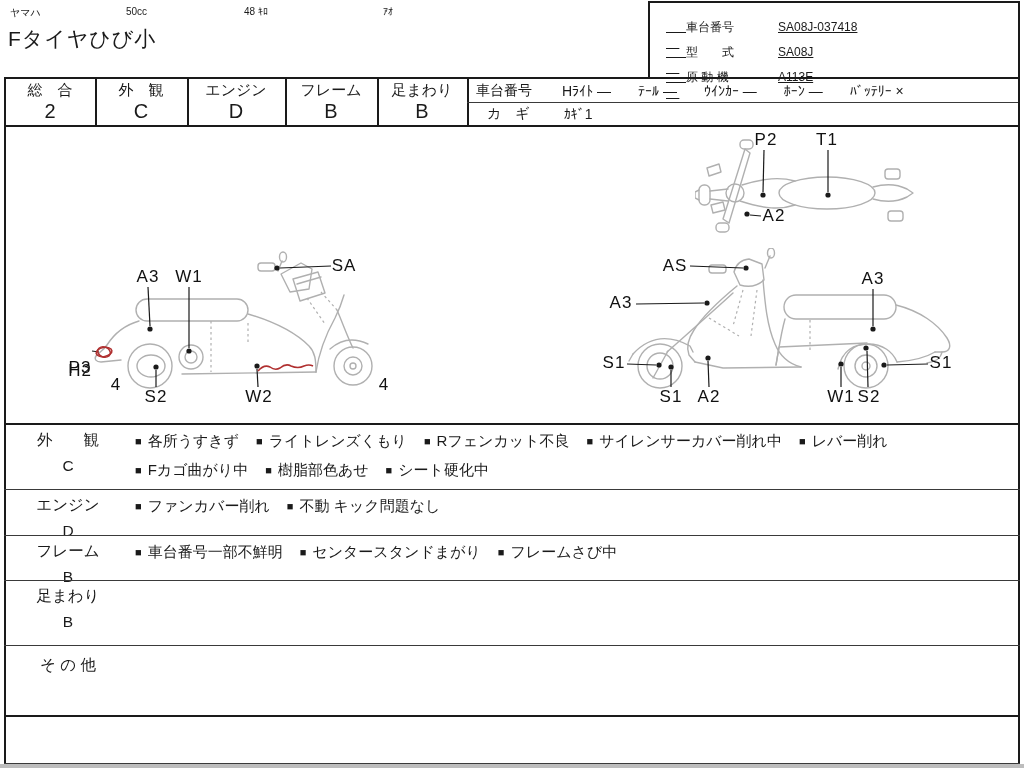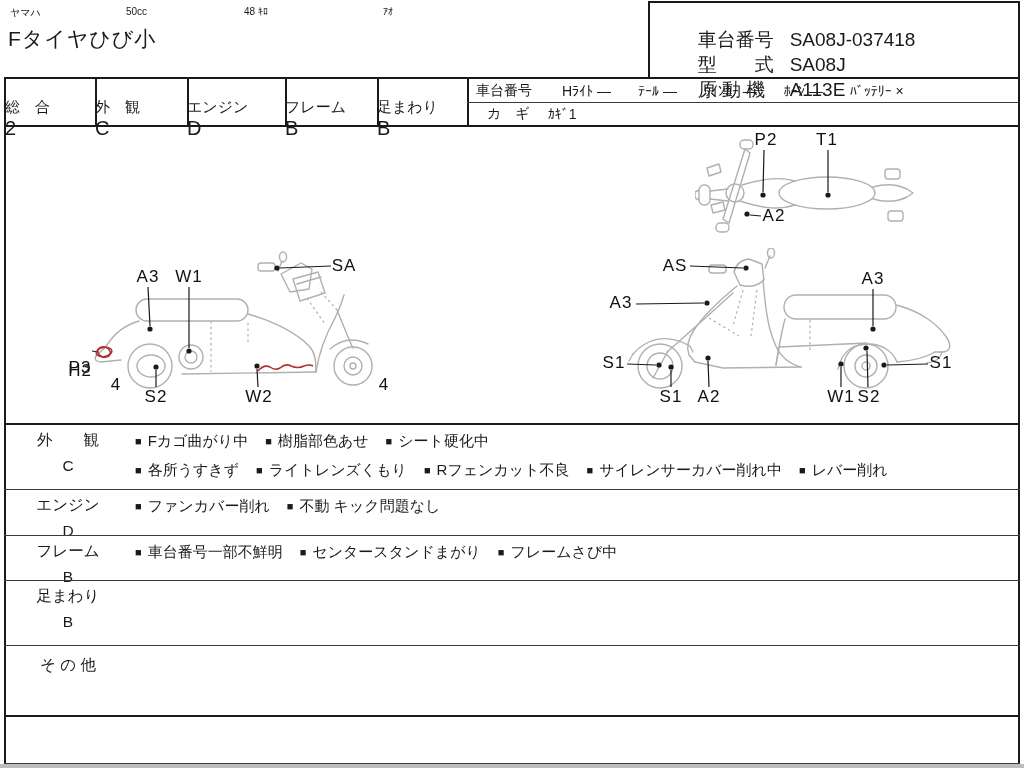--- a/index.html
+++ b/index.html
@@ -6,24 +6,24 @@
   .sheet{position:relative;width:1024px;height:768px;background:#ffffff;overflow:hidden;
          font-family:"Liberation Sans","DejaVu Sans",sans-serif;color:#1a1a1a;}
   .abs{position:absolute;}
   
   .hl{position:absolute;background:#1a1a1a;height:2px;}
   .hl.thin{height:1px;background:#3a3a3a;}
   .vl{position:absolute;background:#1a1a1a;width:2px;}
   
   .h-txt{position:absolute;font-size:10px;white-space:pre;}
   .h-model{position:absolute;font-size:21px;letter-spacing:1px;}
-  .info-row{position:absolute;left:666px;font-size:19px;white-space:pre;}
+  .info-row{position:absolute;left:666px;font-size:12px;white-space:pre;text-decoration:underline;}
   .info-label{display:inline-block;width:92px;}
   
-  .rcell{position:absolute;top:96px;height:30px;text-align:left;}
+  .rcell{position:absolute;top:79px;height:30px;text-align:center;}
   .rcell .rlabel{font-size:15px;margin-top:2px;white-space:pre;}
   .rcell .rvalue{font-size:20px;line-height:23px;}
   .safety{position:absolute;left:469px;top:79px;width:549px;height:46px;font-size:14px;}
   .safety .row1{height:23px;display:flex;align-items:center;padding-left:7px;white-space:pre;}
   .safety .row2{height:23px;display:flex;align-items:center;padding-left:18px;white-space:pre;}
   .s-item{margin-left:27px;white-space:pre;}
   
   #diagram-layer{position:absolute;left:0;top:0;width:1024px;height:768px;pointer-events:none;}
   .dlabel{position:absolute;transform:translateX(-50%);font-size:17px;letter-spacing:1px;
           color:#111;white-space:pre;line-height:18px;}
@@ -89,21 +89,21 @@
       <div class="row1">
         <span>車台番号</span>
         <span class="s-item" style="margin-left:30px"><span>Hﾗｲﾄ</span> <span>―</span></span>
         <span class="s-item"><span>ﾃｰﾙ</span> <span>―</span></span>
         <span class="s-item"><span>ｳｲﾝｶｰ</span> <span>―</span></span>
         <span class="s-item"><span>ﾎｰﾝ</span> <span>―</span></span>
         <span class="s-item"><span>ﾊﾞｯﾃﾘｰ</span> <span>×</span></span>
       </div>
       <div class="row2">
         <span>カ　ギ</span>
-        <span style="margin-left:18px">ｶｷﾞ1</span>
+        <span style="margin-left:34px">ｶｷﾞ1</span>
       </div>
     </div>
   </div>
 
   <div>
 
     <svg class="scooter" style="left:85px;top:248px" width="320" height="155" viewBox="0 0 320 155">
       <g stroke="#b0b0b0" stroke-width="1.4" fill="none" stroke-linecap="round" stroke-linejoin="round">
         <rect x="51" y="51" width="112" height="22" rx="11"></rect>
         <path d="M54,73 C40,77 29,86 22,97 C18,103 13,105 11,108 C9,111 11,114 16,114 L36,112"></path>
@@ -252,22 +252,22 @@
         <div class="dlabel" style="left: 766px; top: 131px;">P2</div>
         <div class="dlabel" style="left: 827px; top: 131px;">T1</div>
         <div class="dlabel" style="left: 774px; top: 207px;">A2</div>
       </div>
   </div>
 
   <div>
     <div class="cond-row" style="top:424px;height:65px">
       <div class="cond-label"><span>外　　観</span><br><span>C</span></div>
       <div class="cond-lines">
+          <div class="cond-line"><span class="cond-item"><span class="bullet">■</span>各所うすきず</span><span class="cond-item"><span class="bullet">■</span>ライトレンズくもり</span><span class="cond-item"><span class="bullet">■</span>Rフェンカット不良</span><span class="cond-item"><span class="bullet">■</span>サイレンサーカバー削れ中</span><span class="cond-item"><span class="bullet">■</span>レバー削れ</span></div>
           <div class="cond-line"><span class="cond-item"><span class="bullet">■</span>Fカゴ曲がり中</span><span class="cond-item"><span class="bullet">■</span>樹脂部色あせ</span><span class="cond-item"><span class="bullet">■</span>シート硬化中</span></div>
-          <div class="cond-line"><span class="cond-item"><span class="bullet">■</span>各所うすきず</span><span class="cond-item"><span class="bullet">■</span>ライトレンズくもり</span><span class="cond-item"><span class="bullet">■</span>Rフェンカット不良</span><span class="cond-item"><span class="bullet">■</span>サイレンサーカバー削れ中</span><span class="cond-item"><span class="bullet">■</span>レバー削れ</span></div>
         </div>
     </div>
     <div class="cond-row" style="top:489px;height:46px">
       <div class="cond-label"><span>エンジン</span><br><span>D</span></div>
       <div class="cond-lines">
           <div class="cond-line"><span class="cond-item"><span class="bullet">■</span>ファンカバー削れ</span><span class="cond-item"><span class="bullet">■</span>不動 キック問題なし</span></div>
         </div>
     </div>
     <div class="cond-row" style="top:535px;height:45px">
       <div class="cond-label"><span>フレーム</span><br><span>B</span></div>

